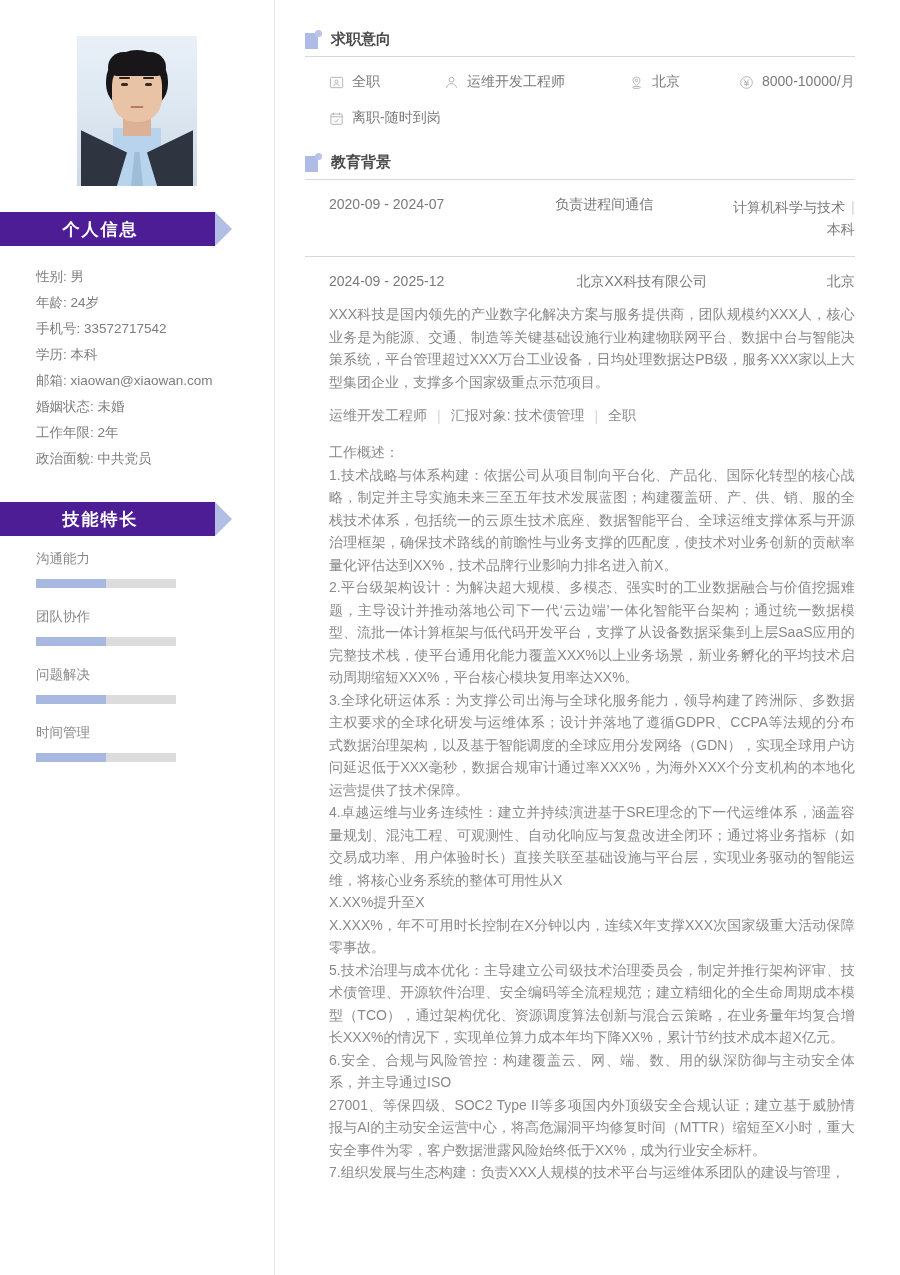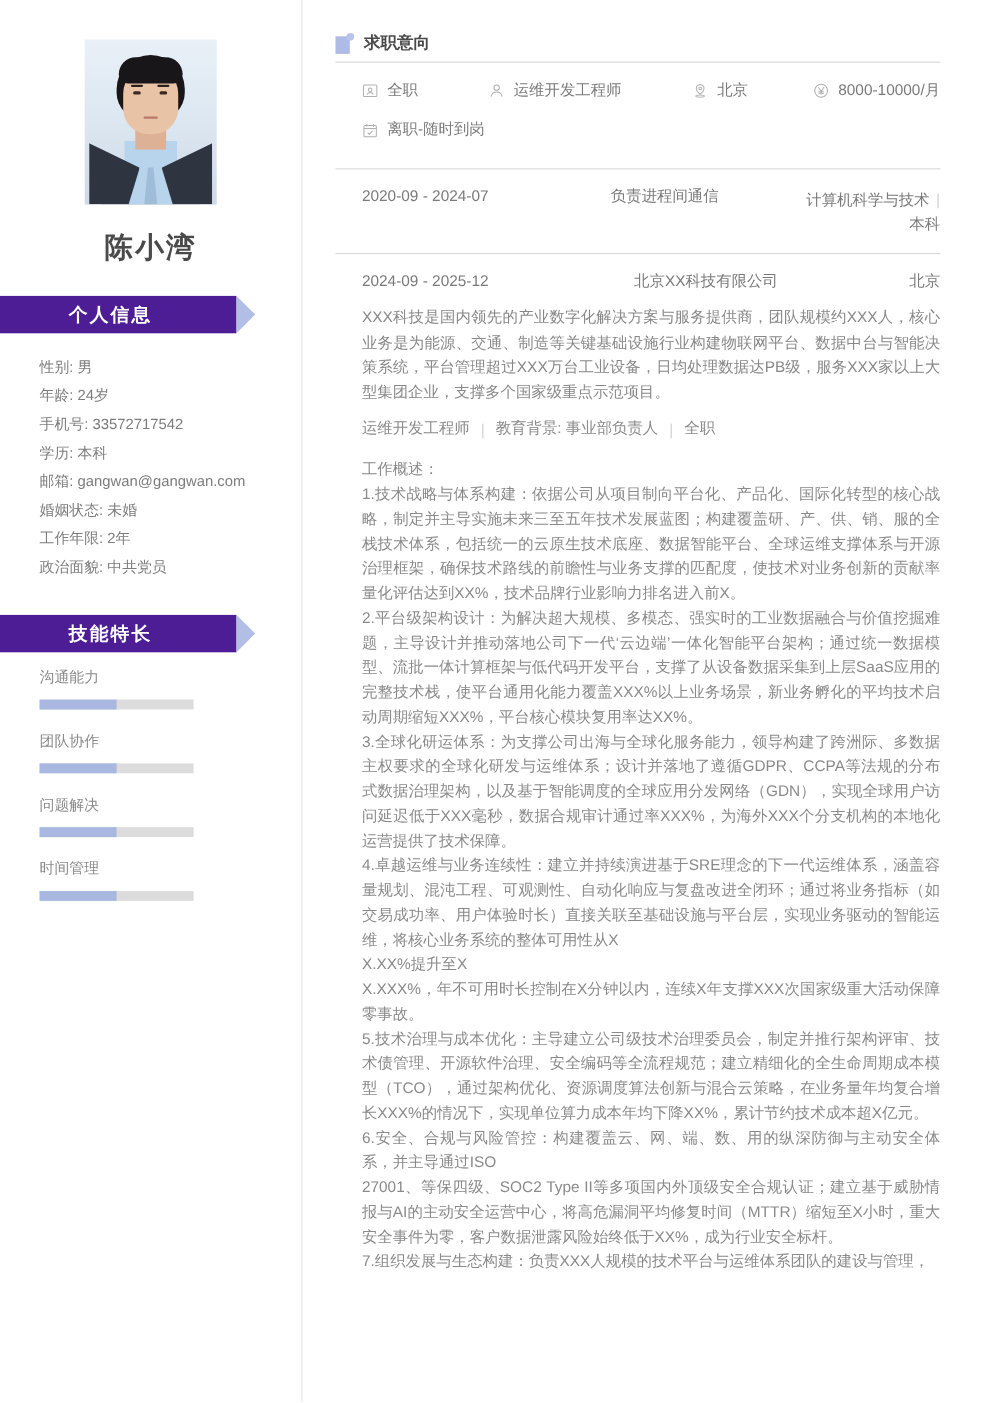--- a/index.html
+++ b/index.html
@@ -189,21 +189,20 @@
         <div class="ph-face"></div>
         <div class="ph-fringe"></div>
         <div class="ph-brow l"></div>
         <div class="ph-brow r"></div>
         <div class="ph-eye l"></div>
         <div class="ph-eye r"></div>
         <div class="ph-mouth"></div>
       </div>
     </div>
 
-    <div class="name">陈小湾</div>
 
     <div class="ribbon">
       <span class="ribbon-label">个人信息</span>
     </div>
 
     <div class="info-list">
       <div class="info-row">
         <span class="info-label">性别:</span>
         <span class="info-value">男</span>
       </div>
@@ -214,21 +213,21 @@
       <div class="info-row">
         <span class="info-label">手机号:</span>
         <span class="info-value">33572717542</span>
       </div>
       <div class="info-row">
         <span class="info-label">学历:</span>
         <span class="info-value">本科</span>
       </div>
       <div class="info-row">
         <span class="info-label">邮箱:</span>
-        <span class="info-value">gangwan@gangwan.com</span>
+        <span class="info-value">xiaowan@xiaowan.com</span>
       </div>
       <div class="info-row">
         <span class="info-label">婚姻状态:</span>
         <span class="info-value">未婚</span>
       </div>
       <div class="info-row">
         <span class="info-label">工作年限:</span>
         <span class="info-value">2年</span>
       </div>
       <div class="info-row">
@@ -320,20 +319,27 @@
               <rect x="2" y="3.2" width="12" height="11" rx="1" fill="none" stroke="currentColor" stroke-width="1"></rect>
               <path d="M2 6.2h12M4.8 1.8v2.6M11.2 1.8v2.6M5.6 10.2l1.6 1.7 3-3.4" fill="none" stroke="currentColor" stroke-width="1"></path>
             </svg>
             <span class="ii-text">离职-随时到岗</span>
           </span>
         </div>
       </div>
     </section>
 
     <section class="sec">
+      <div class="sec-head">
+        <span class="sec-icon">
+          <span class="sq"></span>
+            <span class="dot"></span>
+        </span>
+        <span class="sec-title">教育背景</span>
+      </div>
       <div class="sec-rule"></div>
 
       <div class="ed-row">
         <span class="ed-date">2020-09 - 2024-07</span>
         <span class="ed-school">负责进程间通信</span>
         <span class="ed-major">
           <span>计算机科学与技术</span><span class="sep">|</span>
           <span class="ed-degree">本科</span>
         </span>
       </div>
@@ -346,21 +352,21 @@
         <span class="wk-date">2024-09 - 2025-12</span>
         <span class="wk-company">北京XX科技有限公司</span>
         <span class="wk-city">北京</span>
       </div>
 
       <div class="para">XXX科技是国内领先的产业数字化解决方案与服务提供商，团队规模约XXX人，核心业务是为能源、交通、制造等关键基础设施行业构建物联网平台、数据中台与智能决策系统，平台管理超过XXX万台工业设备，日均处理数据达PB级，服务XXX家以上大型集团企业，支撑多个国家级重点示范项目。</div>
 
       <div class="meta-row">
         <span>运维开发工程师</span>
         <span class="meta-sep">|</span>
-        <span>教育背景: 事业部负责人</span>
+        <span>汇报对象: 技术债管理</span>
         <span class="meta-sep">|</span>
         <span>全职</span>
       </div>
 
       <div class="body-block">工作概述：</div>
       <div class="body-block" style="padding-top:0;">1.技术战略与体系构建：依据公司从项目制向平台化、产品化、国际化转型的核心战略，制定并主导实施未来三至五年技术发展蓝图；构建覆盖研、产、供、销、服的全栈技术体系，包括统一的云原生技术底座、数据智能平台、全球运维支撑体系与开源治理框架，确保技术路线的前瞻性与业务支撑的匹配度，使技术对业务创新的贡献率量化评估达到XX%，技术品牌行业影响力排名进入前X。
 2.平台级架构设计：为解决超大规模、多模态、强实时的工业数据融合与价值挖掘难题，主导设计并推动落地公司下一代‘云边端’一体化智能平台架构；通过统一数据模型、流批一体计算框架与低代码开发平台，支撑了从设备数据采集到上层SaaS应用的完整技术栈，使平台通用化能力覆盖XXX%以上业务场景，新业务孵化的平均技术启动周期缩短XXX%，平台核心模块复用率达XX%。
 3.全球化研运体系：为支撑公司出海与全球化服务能力，领导构建了跨洲际、多数据主权要求的全球化研发与运维体系；设计并落地了遵循GDPR、CCPA等法规的分布式数据治理架构，以及基于智能调度的全球应用分发网络（GDN），实现全球用户访问延迟低于XXX毫秒，数据合规审计通过率XXX%，为海外XXX个分支机构的本地化运营提供了技术保障。
 4.卓越运维与业务连续性：建立并持续演进基于SRE理念的下一代运维体系，涵盖容量规划、混沌工程、可观测性、自动化响应与复盘改进全闭环；通过将业务指标（如交易成功率、用户体验时长）直接关联至基础设施与平台层，实现业务驱动的智能运维，将核心业务系统的整体可用性从X
 X.XX%提升至X

